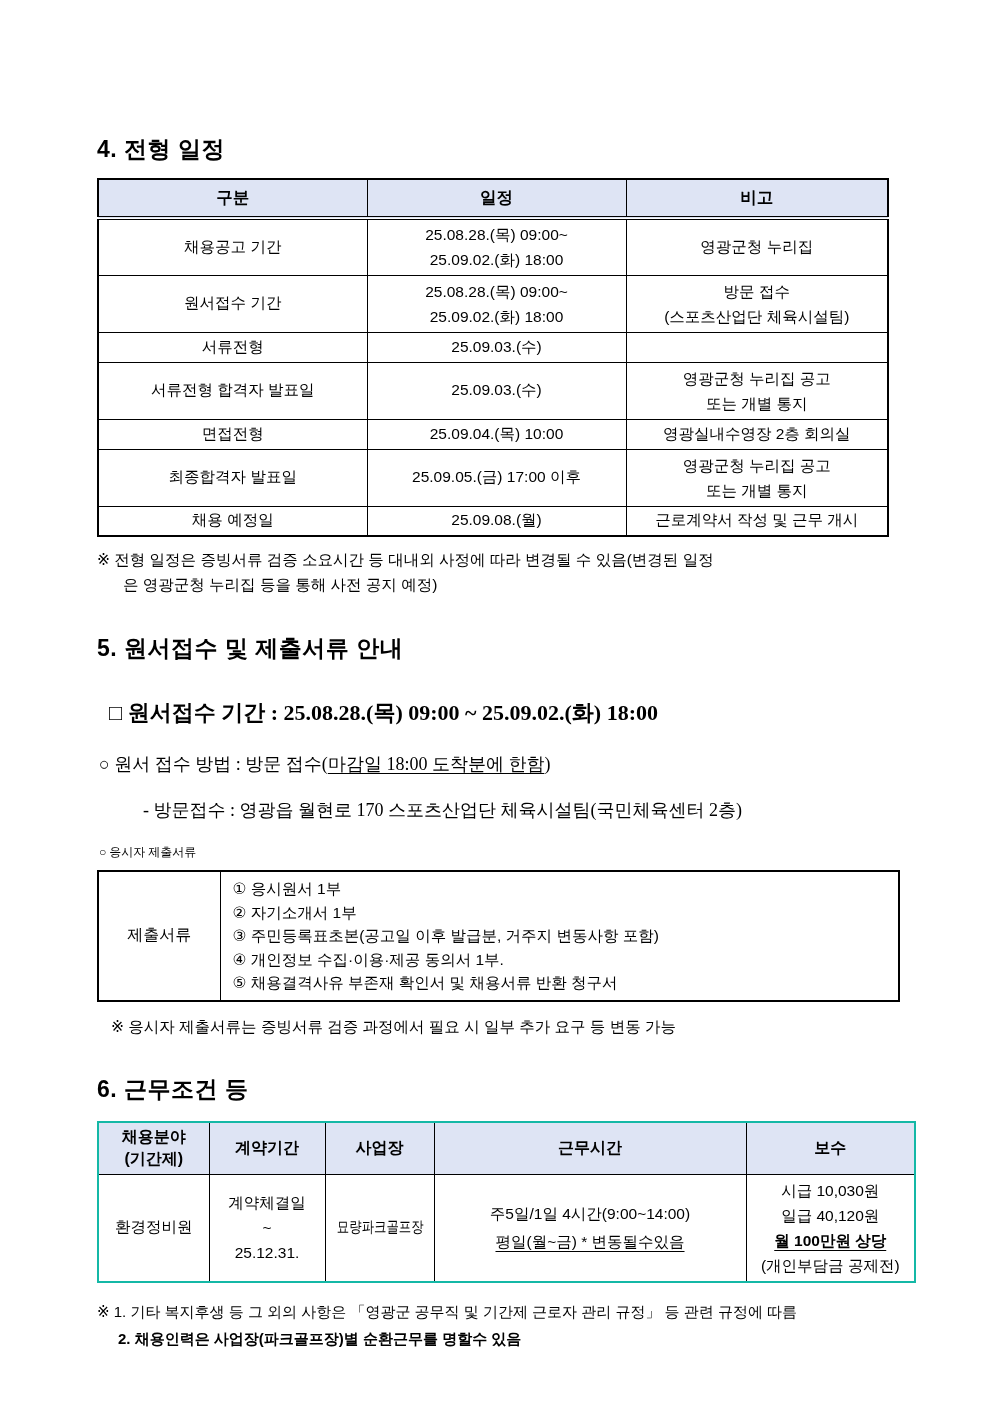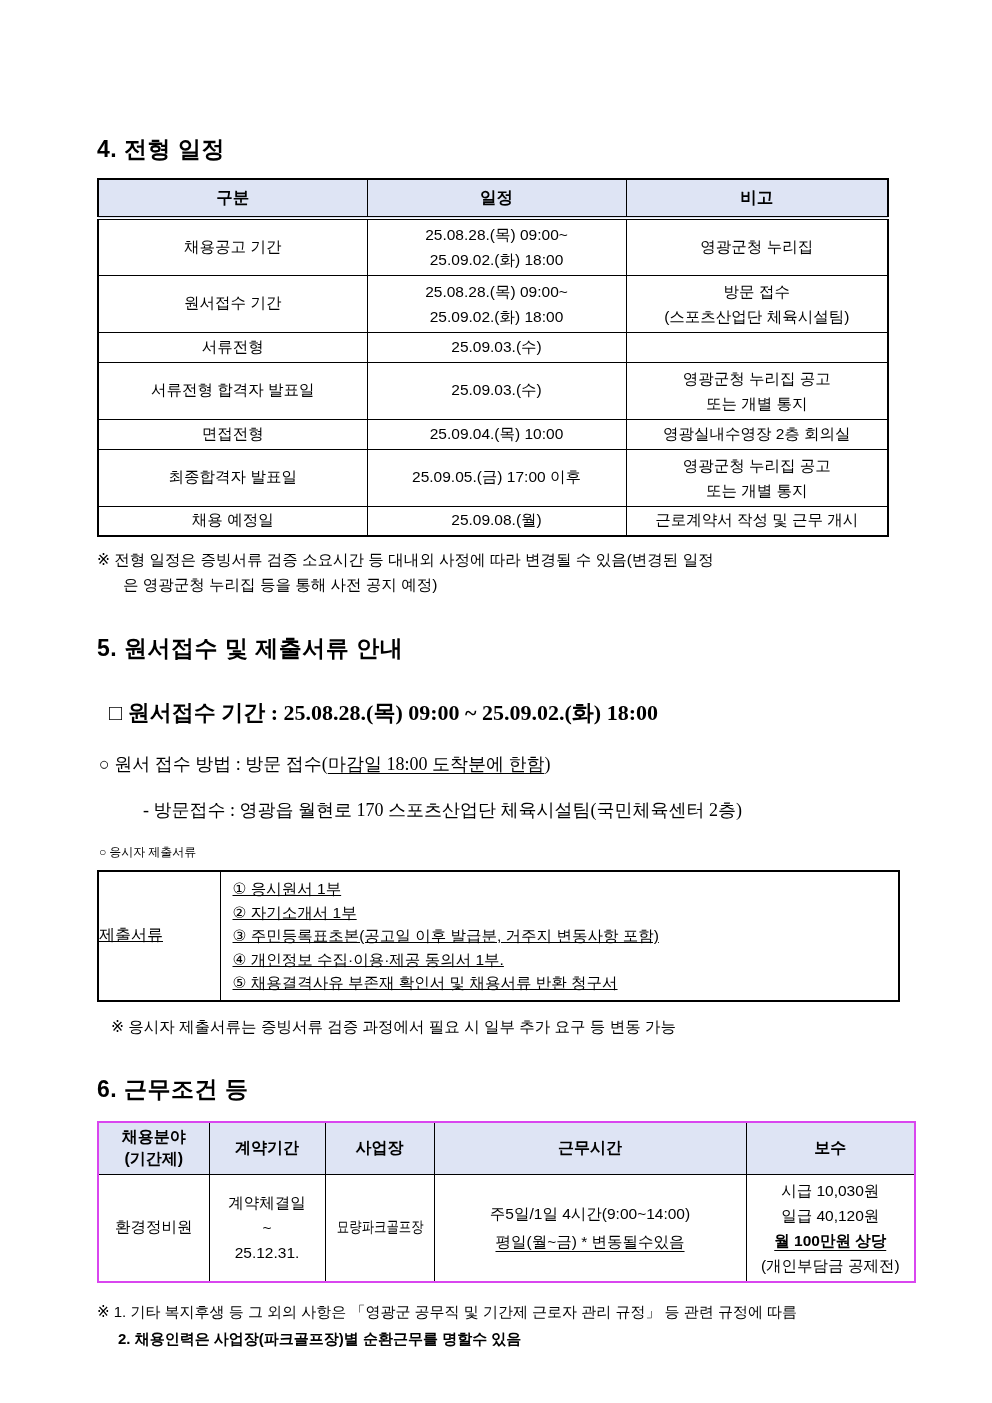--- a/index.html
+++ b/index.html
@@ -37,30 +37,30 @@
   
   .serif { font-family:"Liberation Serif","DejaVu Serif",serif; }
   .period-line { margin:34px 0 0 12px; font-size:22px; font-weight:bold; }
   .method-line { margin:24px 0 0 2px; font-size:18px; }
   .visit-line  { margin:22px 0 0 46px; font-size:18px; }
   .docs-heading { margin:22px 0 0 2px; font-size:12px; }
   .u-inline { text-decoration:underline; text-underline-offset:3px; }
 
   
   .t-docs { width:803px; margin-top:9px; border:2px solid #000; font-size:15.5px; }
-  .t-docs td { border:1px solid #000;text-decoration:underline; }
-  .t-docs .label { width:122px; vertical-align:middle; font-size:16px; }
+  .t-docs td { border:1px solid #000; }
+  .t-docs .label { width:122px; text-align:center; vertical-align:middle; font-size:16px; }
   .t-docs .items { padding:5px 12px; }
   .t-docs .items .ln { line-height:23.5px; }
 
   .footnote5 { margin-top:15px; font-size:15.5px; padding-left:14px; }
 
   
   .sec6-title { margin-top:36px; }
-  .t-work { width:817px; margin-top:16px; border:2px solid #d946ef; text-align:center; font-size:15.5px; }
+  .t-work { width:817px; margin-top:16px; border:2px solid #14b8a6; text-align:center; font-size:15.5px; }
   .t-work th, .t-work td { border:1px solid #000; vertical-align:middle; }
   .t-work th { background:#dee4f4; height:53px; font-weight:bold; font-size:16px; line-height:22px; }
   .t-work td { height:107px; }
   .t-work .ln { line-height:25px; }
   .t-work .hours .ln { line-height:28px; }
   .squeeze { display:inline-block; transform:scaleX(0.80); transform-origin:center; white-space:nowrap; }
   .u-line { text-decoration:underline; text-underline-offset:4px; }
   .bold { font-weight:bold; }
 
   .notes6 { margin-top:18px; font-size:15px; width:860px; }

